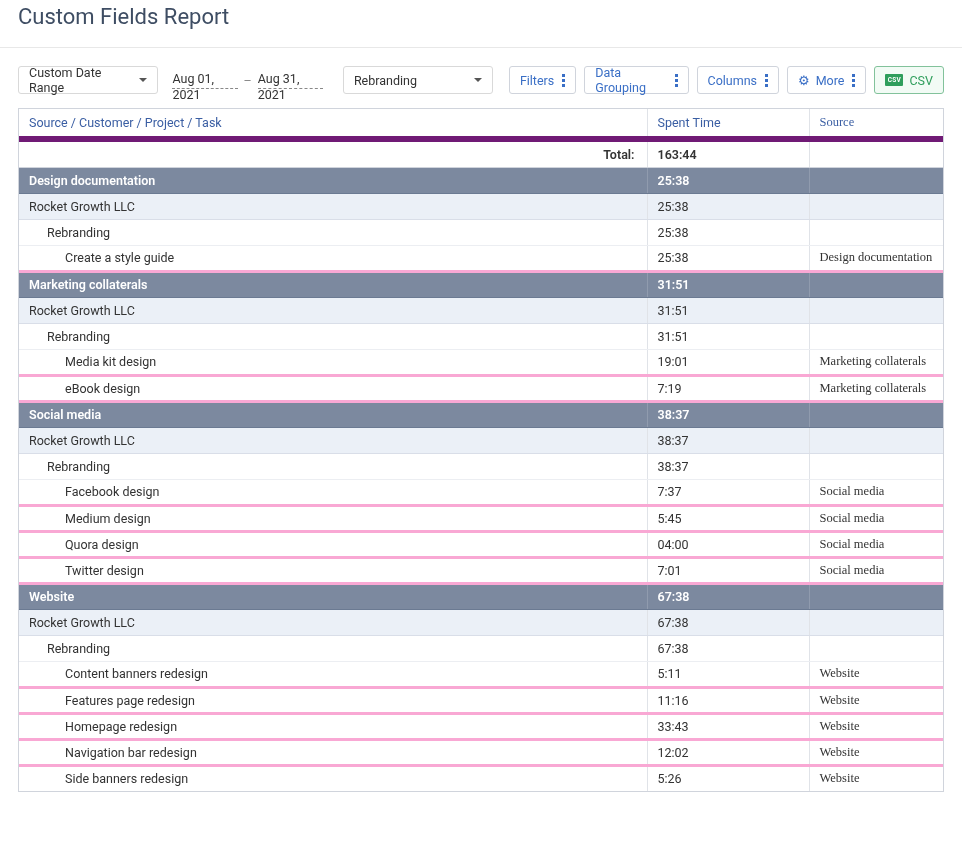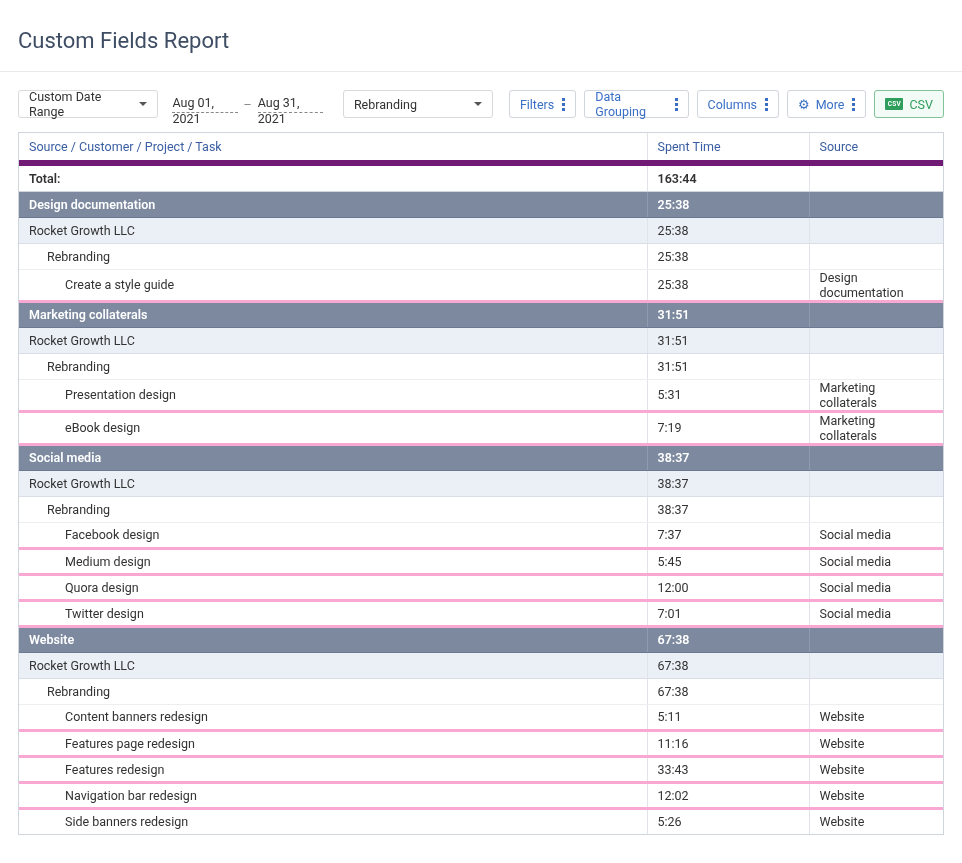--- a/index.html
+++ b/index.html
@@ -7,21 +7,21 @@
     font-family: -apple-system, BlinkMacSystemFont, "Segoe UI", Roboto, Arial, sans-serif;
     background: #fff;
     color: #333;
     font-size: 13px;
     width: 962px;
   }
   .page-title {
     font-size: 22px;
     font-weight: 400;
     color: #3e4d63;
-    padding: 28px 18px 18px 18px;
+    padding: 4px 18px 18px 18px;
     border-bottom: 1px solid #e8e8e8;
   }
   .toolbar {
     display: flex;
     align-items: flex-start;
     padding: 18px 18px 14px 18px;
     gap: 8px;
   }
   .dropdown {
     display: inline-flex;
@@ -111,37 +111,37 @@
     border: 1px solid #d0d4dc;
   }
   table { width: 100%; border-collapse: collapse; }
   th, td {
     text-align: left;
     padding: 0 10px;
     height: 26px;
     font-size: 12.5px;
     border-right: 1px solid #e0e3e8;
   }
-  th:last-child, td:last-child { border-right: none; }
+  th:last-child, td:last-child { border-right: none; font-family: Liberation Serif, serif; }
   thead th {
     background: #fff;
     color: #3a5ea3;
     font-weight: 400;
     border-bottom: 6px solid #701a75;
     height: 30px;
     cursor: pointer;
   }
   tr.total-row td {
     background: #fff;
     font-weight: 600;
     color: #333;
     border-bottom: 1px solid #d0d4dc;
     height: 28px;
   }
-  tr.total-row td.label { text-align: left; padding-right: 12px; }
+  tr.total-row td.label { text-align: right; padding-right: 12px; }
   tr.group-row td {
     background: #7c899f;
     color: #fff;
     font-weight: 600;
     border-right-color: #909bae;
     border-bottom: 1px solid #6b7a92;
   }
   tr.customer-row td {
     background: #ebf0f7;
     color: #333;
@@ -273,22 +273,22 @@
           <td>Rocket Growth LLC</td>
           <td>31:51</td>
           <td></td>
         </tr>
         <tr class="project-row">
           <td class="name">Rebranding</td>
           <td>31:51</td>
           <td></td>
         </tr>
         <tr class="task-row">
-          <td class="name">Presentation design</td>
-          <td>5:31</td>
+          <td class="name">Media kit design</td>
+          <td>19:01</td>
           <td>Marketing collaterals</td>
         </tr>
         <tr class="task-row">
           <td class="name">eBook design</td>
           <td>7:19</td>
           <td>Marketing collaterals</td>
         </tr>
         <tr class="group-row">
           <td>Social media</td>
           <td>38:37</td>
@@ -309,21 +309,21 @@
           <td>7:37</td>
           <td>Social media</td>
         </tr>
         <tr class="task-row">
           <td class="name">Medium design</td>
           <td>5:45</td>
           <td>Social media</td>
         </tr>
         <tr class="task-row">
           <td class="name">Quora design</td>
-          <td>12:00</td>
+          <td>04:00</td>
           <td>Social media</td>
         </tr>
         <tr class="task-row">
           <td class="name">Twitter design</td>
           <td>7:01</td>
           <td>Social media</td>
         </tr>
         <tr class="group-row">
           <td>Website</td>
           <td>67:38</td>
@@ -343,21 +343,21 @@
           <td class="name">Content banners redesign</td>
           <td>5:11</td>
           <td>Website</td>
         </tr>
         <tr class="task-row">
           <td class="name">Features page redesign</td>
           <td>11:16</td>
           <td>Website</td>
         </tr>
         <tr class="task-row">
-          <td class="name">Features redesign</td>
+          <td class="name">Homepage redesign</td>
           <td>33:43</td>
           <td>Website</td>
         </tr>
         <tr class="task-row">
           <td class="name">Navigation bar redesign</td>
           <td>12:02</td>
           <td>Website</td>
         </tr>
         <tr class="task-row">
           <td class="name">Side banners redesign</td>

